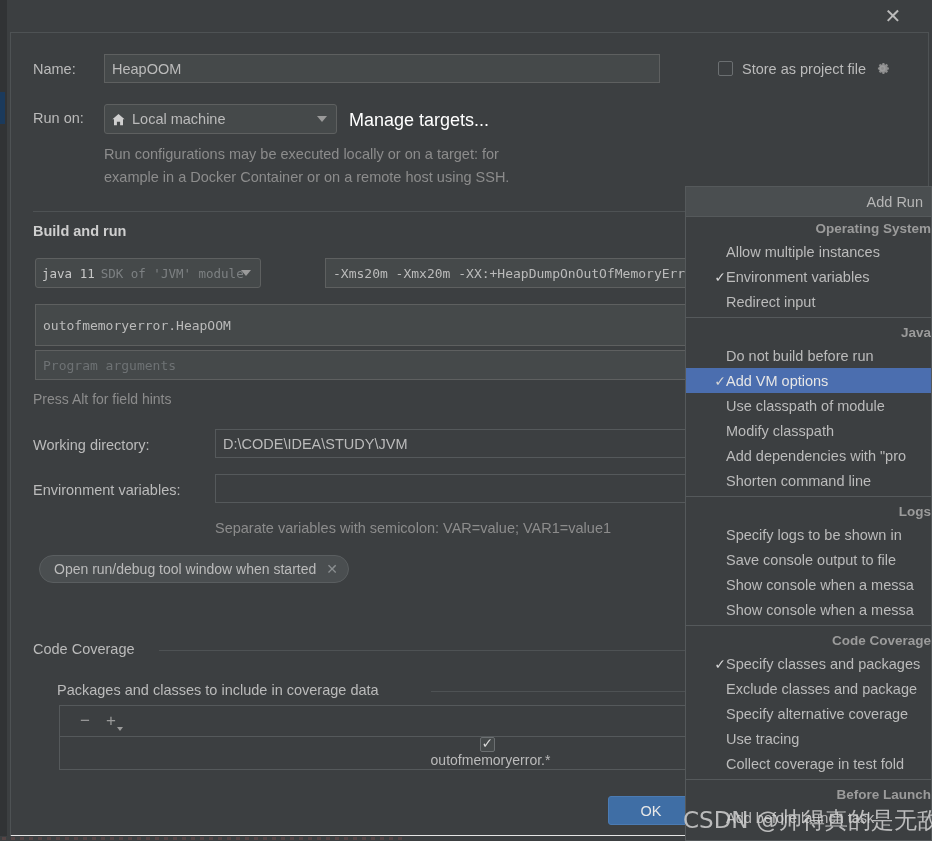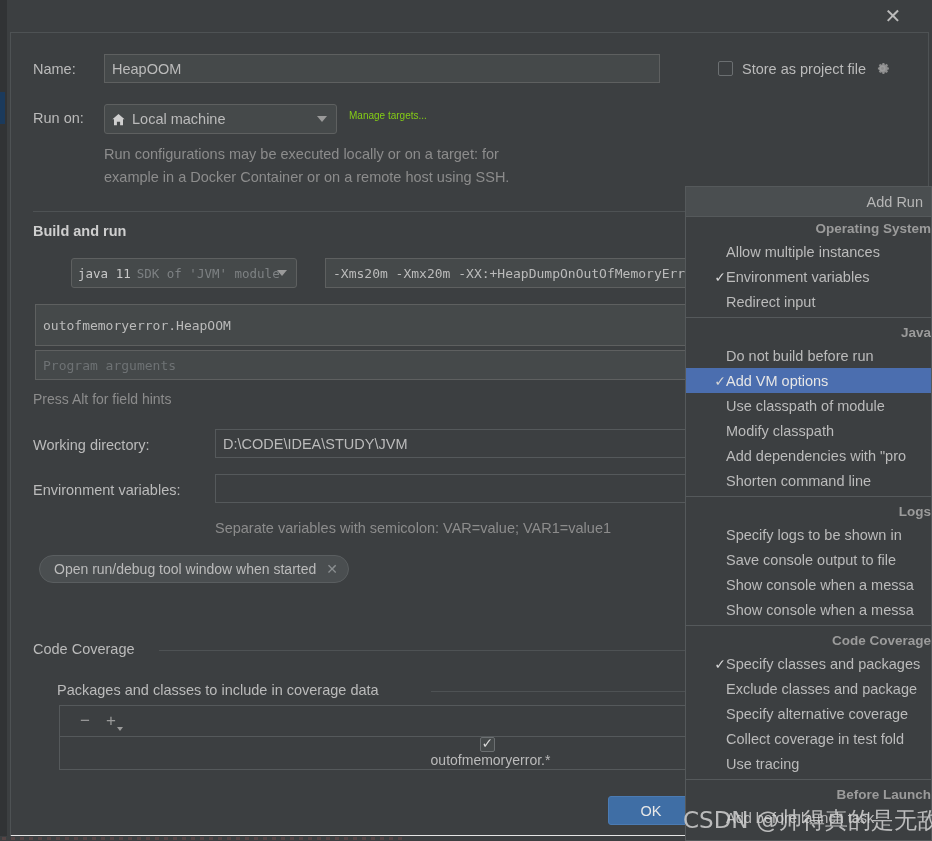--- a/index.html
+++ b/index.html
@@ -70,21 +70,21 @@
     border-radius:3px; display:flex; align-items:center; padding:0 6px;
     color:#bbbbbb; font-size:14.5px; cursor:pointer;
   }
   .combo .arrow {
     position:absolute; right:9px; top:50%; transform:translateY(-50%);
     width:0;height:0; border-left:5px solid transparent; border-right:5px solid transparent;
     border-top:6px solid #9a9a9a;
   }
   .home-icon { margin-right:6px; display:inline-flex; }
 
-  .blue-link { color:#84cc16; font-size:10px; cursor:pointer; position:absolute; white-space:nowrap; }
+  .blue-link { color:#ffffff; font-size:18px; cursor:pointer; position:absolute; white-space:nowrap; }
 
   
   .cbox {
     width:15px; height:15px; border:1px solid #6b6f71; background:#3c3f41;
     display:inline-block; vertical-align:middle; border-radius:2px;
   }
   .cbox.checked { background:#45494a; position:relative; }
   .cbox.checked::after {
     content:"✓"; position:absolute; left:1px; top:-3px;
     font-size:14px; color:#d8d8d8; line-height:16px;
@@ -193,21 +193,21 @@
         <span class="arrow"></span>
       </div>
       <div class="blue-link" style="left:338px; top:77px;">Manage targets...</div>
 
       <div class="lbl dim" style="left:93px; top:113px;">Run configurations may be executed locally or on a target: for</div>
       <div class="lbl dim" style="left:93px; top:136px;">example in a Docker Container or on a remote host using SSH.</div>
 
       <div class="sect-line" style="left:22px; top:178px; width:880px;"></div>
       <div class="lbl bold" style="left:22px; top:190px;">Build and run</div>
 
-      <div class="combo" style="left:24px; top:225px; width:226px; height:30px; font-family:'DejaVu Sans Mono','Liberation Mono',monospace; font-size:12.5px;margin-left:36px;">
+      <div class="combo" style="left:24px; top:225px; width:226px; height:30px; font-family:'DejaVu Sans Mono','Liberation Mono',monospace; font-size:12.5px;">
         <span style="color:#c8c8c8;">java 11</span>
         <span style="color:#7d8183; margin-left:6px;">SDK of 'JVM' module</span>
         <span class="arrow"></span>
       </div>
 
       <div class="txtfield mono" style="left:314px; top:225px; width:373px; height:30px;">-Xms20m -Xmx20m -XX:+HeapDumpOnOutOfMemoryErr</div>
 
       <div class="txtfield mono" style="left:24px; top:271px; width:663px; height:42px;">outofmemoryerror.HeapOOM</div>
 
       <div class="txtfield mono placeholder" style="left:24px; top:317px; width:663px; height:30px;">Program arguments</div>
@@ -330,25 +330,25 @@
         <div class="menu-item">
           <span class="check"></span>
           <span>Exclude classes and package</span>
         </div>
         <div class="menu-item">
           <span class="check"></span>
           <span>Specify alternative coverage</span>
         </div>
         <div class="menu-item">
           <span class="check"></span>
+          <span>Use tracing</span>
+        </div>
+        <div class="menu-item">
+          <span class="check"></span>
           <span>Collect coverage in test fold</span>
-        </div>
-        <div class="menu-item">
-          <span class="check"></span>
-          <span>Use tracing</span>
         </div>
         <div class="menu-sep"></div>
         <div class="menu-group">Before Launch</div>
         <div class="menu-item">
           <span class="check"></span>
           <span>Add before launch task</span>
         </div>
       </div>
   </div>
 

